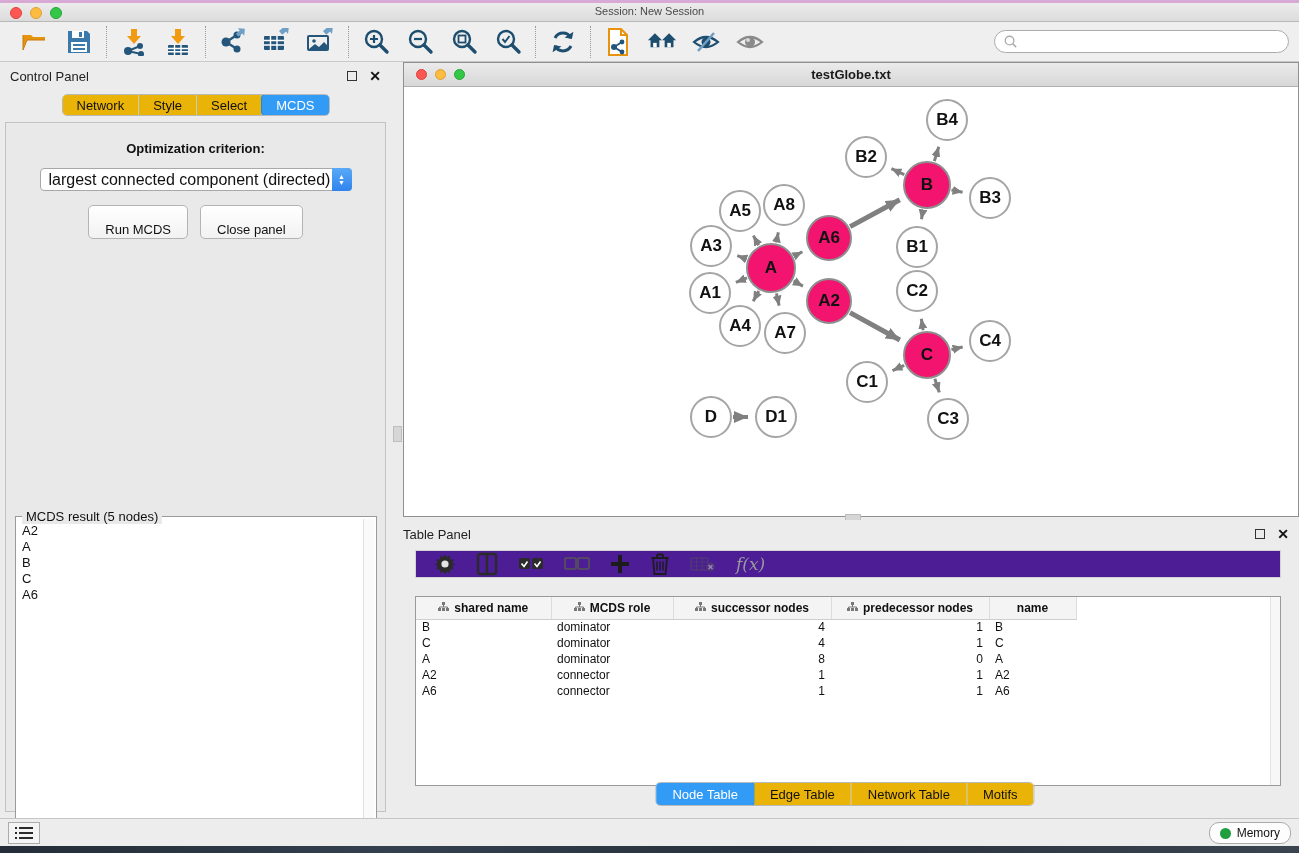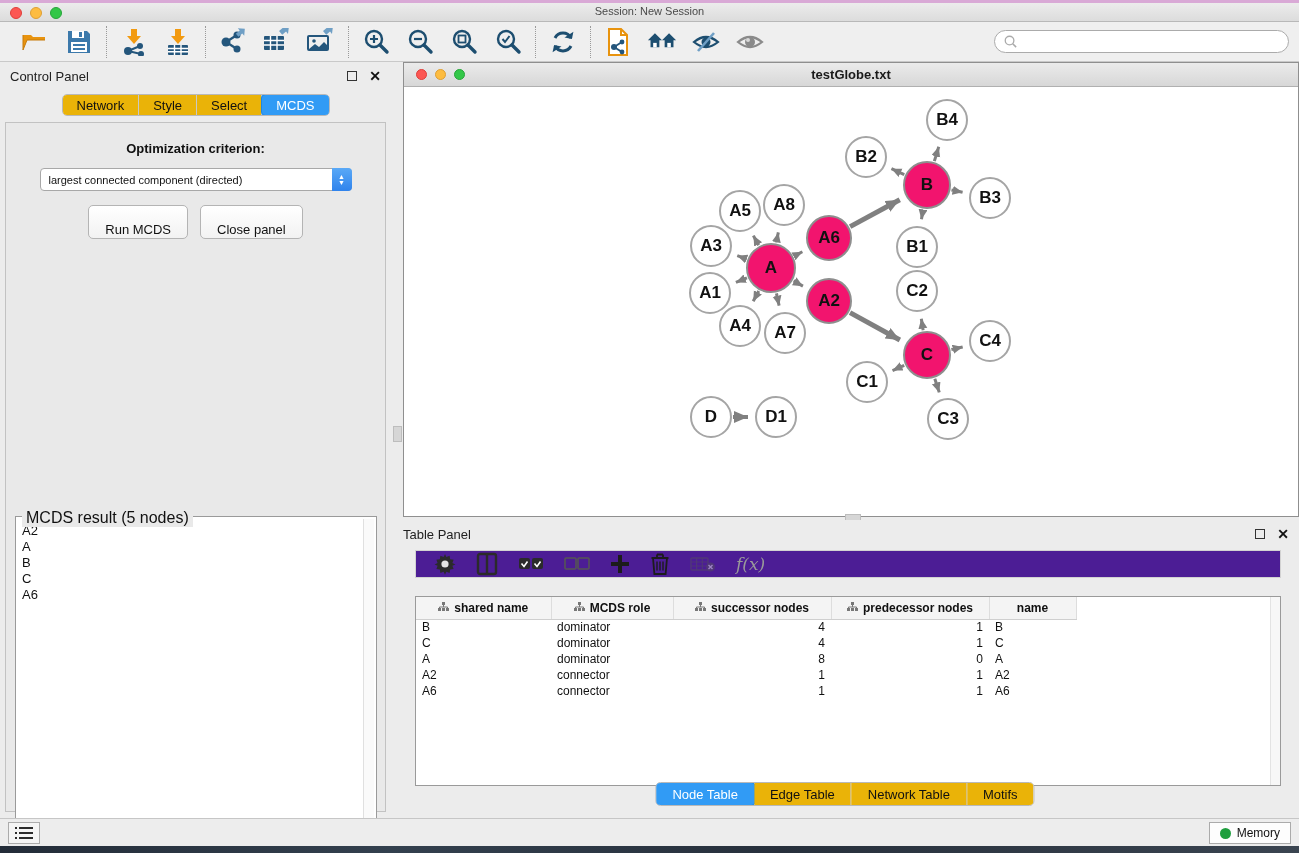--- a/index.html
+++ b/index.html
@@ -46,31 +46,31 @@
     border:1px solid #b9b9b9; border-radius:5px; background:#fff; overflow:hidden; height:22px; }
   .seg-tab { padding:2px 14px; font-size:13px; color:#111; background:#eab308; border-right:1px solid #c9c9c9;
     display:flex; align-items:center; cursor:default; }
   .seg-tab:last-child { border-right:none; }
   .seg-tab.active { background:#319bf5; color:#fff; border-radius:4px; margin:-1px; border:1px solid #1f87e0; }
   .cp-content { position:absolute; left:5px; top:60px; width:381px; height:690px;
     background:#e9e9e9; border:1px solid #c2c2c2; }
   .opt-label { margin-top:18px; text-align:center; font-size:13px; font-weight:bold; color:#111; }
   .select-box { margin:12px auto 0; width:312px; height:23px; background:#fff; border:1px solid #a8a8a8;
     border-radius:4px; display:flex; align-items:center; position:relative; }
-  .select-value { flex:1; font-size:11px; color:#111; padding-left:8px; white-space:nowrap; overflow:hidden; }
+  .select-value { flex:1; font-size:16px; color:#111; padding-left:8px; white-space:nowrap; overflow:hidden; }
   .select-stepper { width:20px; height:23px; margin:-1px -1px -1px 0; background:linear-gradient(#5aa9f7,#2f83ec);
     border-radius:0 4px 4px 0; display:flex; flex-direction:column; align-items:center; justify-content:center; color:#fff; }
   .select-stepper span { font-size:7px; line-height:6px; }
   .btn-row { display:flex; justify-content:center; gap:12px; margin-top:14px; }
   .mac-btn { background:linear-gradient(#ffffff,#f2f2f2); border:1px solid #b4b4b4; border-radius:5px;
     font-size:13px; color:#111; padding:16px 16px; height:24px; }
   .result-fieldset { position:absolute; left:9px; top:393px; width:362px; height:338px;
     border:1px solid #9a9a9a; background:#fff; }
   .result-legend { position:absolute; top:-8px; left:6px; background:#e9e9e9; padding:0 4px;
-    font-size:16px; color:#111; }
+    font-size:13px; color:#111; }
   .result-list { list-style:none; padding:6px 2px 2px 6px; font-size:13px; color:#111; line-height:16px;
     height:100%; overflow:hidden; }
   .result-scroll { position:absolute; right:2px; top:2px; bottom:2px; width:11px; background:#fafafa;
     border-left:1px solid #e0e0e0; }
 
   
   .net-window { position:absolute; left:403px; top:62px; width:896px; height:455px;
     border:1px solid #8f8f8f; background:#fff;font-weight:bold; }
   .net-titlebar { position:relative; width:100%; height:24px;
     background:linear-gradient(#ebebeb,#d7d7d7); border-bottom:1px solid #b0b0b0; }
@@ -109,21 +109,21 @@
   .tp-tabs { position:absolute; left:50%; bottom:12px; transform:translateX(-50%); display:flex;
     border:1px solid #b9b9b9; border-radius:5px; background:#fff; overflow:hidden; height:24px; }
   .tp-tabs .seg-tab { padding:3px 16px; }
 
   
   .status-bar { position:absolute; left:0; top:818px; width:100%; height:28px; background:#ededed;
     border-top:1px solid #c6c6c6; }
   .list-btn { position:absolute; left:8px; top:3px; width:32px; height:22px; background:#f4f4f4;
     border:1px solid #ababab; display:flex; align-items:center; justify-content:center; }
   .memory-btn { position:absolute; right:8px; top:3px; height:22px; background:#fdfdfd; border:1px solid #ababab;
-    border-radius:0; display:flex; align-items:center; gap:6px; padding:0 10px; font-size:12px; color:#111; }
+    border-radius:10px; display:flex; align-items:center; gap:6px; padding:0 10px; font-size:12px; color:#111; }
   .mem-dot { width:11px; height:11px; border-radius:50%; background:#1e9e3e; }
 </style>
 </head>
 <body>
 
 <div class="screen">
   <div class="desktop-strip-top"></div>
 
   <div class="titlebar">
     <div class="traffic">

